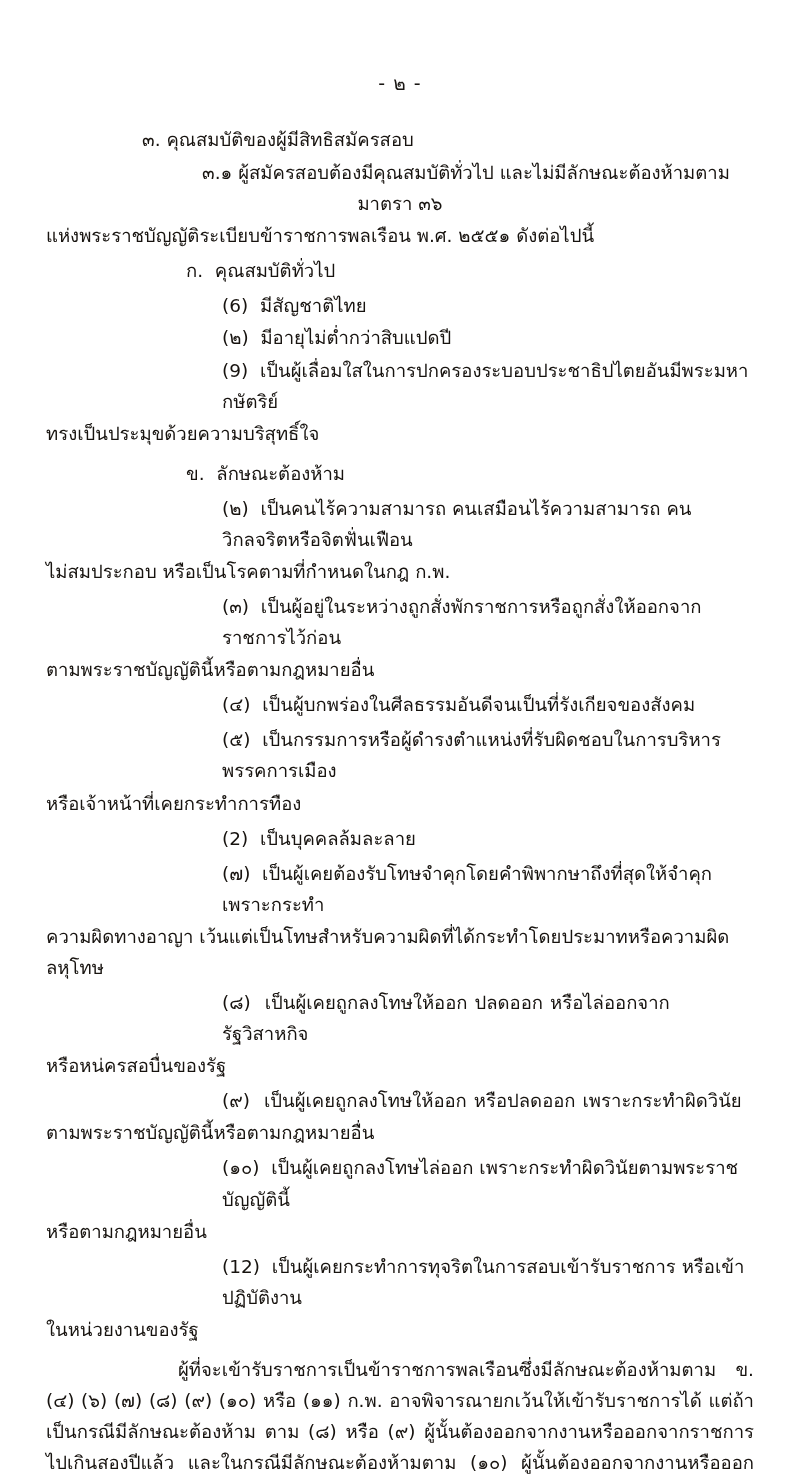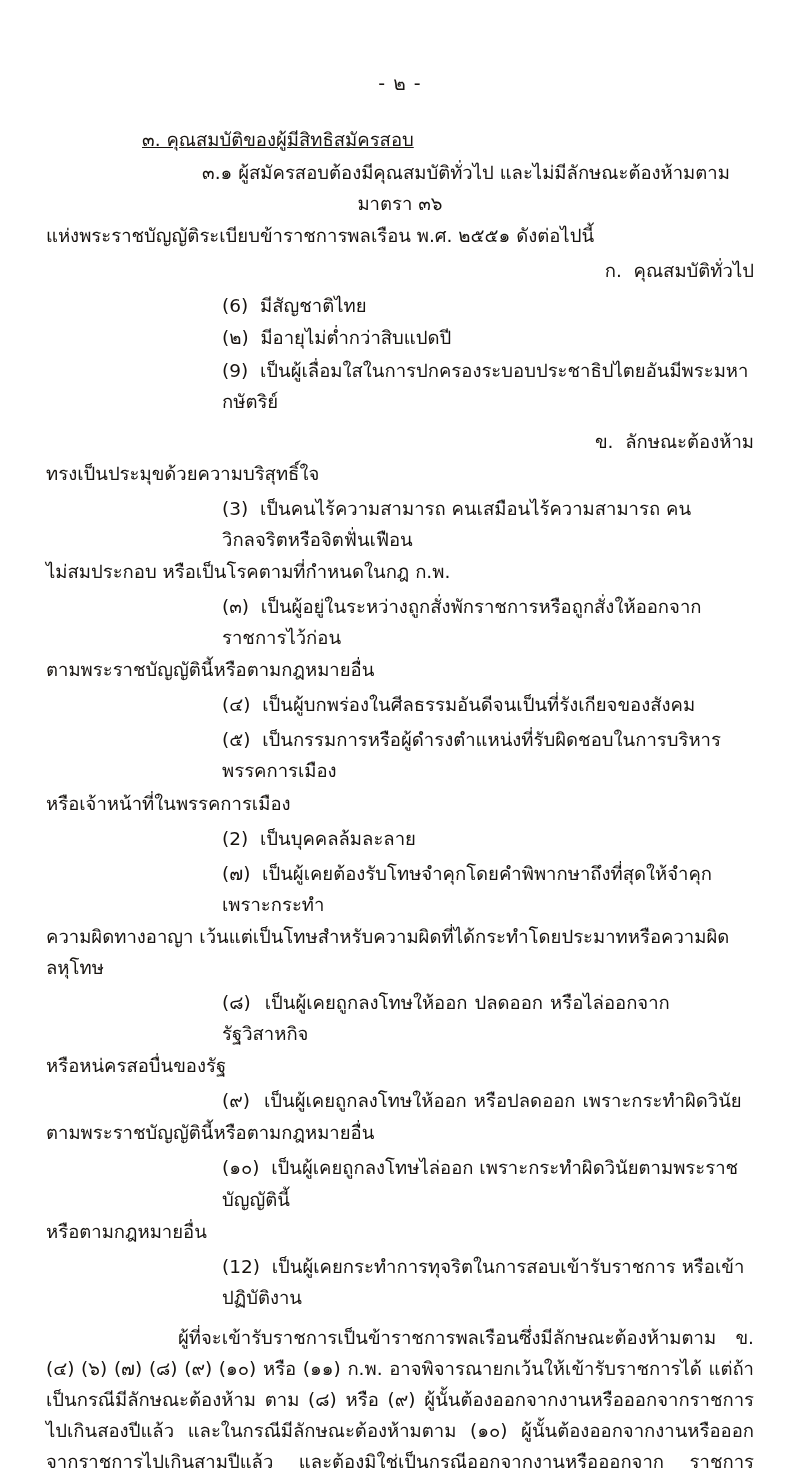--- a/index.html
+++ b/index.html
@@ -32,22 +32,22 @@
   .doc-body {
     font-size: 18.5px;
     line-height: 1.68;
     color: #17130f;
     text-align: left;
   }
   .p {
     margin: 0 0 1px 0;
     white-space: pre-wrap;
   }
-  .ind-1  { padding-left: 96px; text-decoration: underline; }
-  .ind-2  { padding-left: 140px; text-align: right; }
+  .ind-1  { padding-left: 96px; }
+  .ind-2  { padding-left: 140px; }
   .ind-3  { padding-left: 176px; }
   .ind-para { text-indent: 132px; text-align: center; }
   .cont { padding-left: 0; }
   .blk { margin-bottom: 2px; }
   .gap-sm { margin-top: 4px; }
   .gap-md { margin-top: 9px; }
   .justify {
     text-align: justify;
     text-justify: inter-word;
   }
@@ -67,49 +67,50 @@
     <div class="p ind-1 blk">๓. คุณสมบัติของผู้มีสิทธิสมัครสอบ</div>
 
     <div class="p ind-para">๓.๑ ผู้สมัครสอบต้องมีคุณสมบัติทั่วไป และไม่มีลักษณะต้องห้ามตามมาตรา ๓๖</div>
     <div class="p cont">แห่งพระราชบัญญัติระเบียบข้าราชการพลเรือน พ.ศ. ๒๕๕๑ ดังต่อไปนี้</div>
 
     <div class="p ind-2 gap-sm">ก.  คุณสมบัติทั่วไป</div>
 
     <div class="p ind-3 gap-sm">(6)  มีสัญชาติไทย</div>
     <div class="p ind-3">(๒)  มีอายุไม่ต่ำกว่าสิบแปดปี</div>
     <div class="p ind-3">(9)  เป็นผู้เลื่อมใสในการปกครองระบอบประชาธิปไตยอันมีพระมหากษัตริย์</div>
+    <div class="p cont">ทรงเป็นประมุขด้วยความบริสุทธิ์ใจ</div>
+
     <div class="p ind-2 gap-md">ข.  ลักษณะต้องห้าม</div>
 
-    <div class="p cont">ทรงเป็นประมุขด้วยความบริสุทธิ์ใจ</div>
 
-
-    <div class="p ind-3 gap-sm">(3)  เป็นคนไร้ความสามารถ คนเสมือนไร้ความสามารถ คนวิกลจริตหรือจิตฟั่นเฟือน</div>
+    <div class="p ind-3 gap-sm">(๒)  เป็นคนไร้ความสามารถ คนเสมือนไร้ความสามารถ คนวิกลจริตหรือจิตฟั่นเฟือน</div>
     <div class="p cont">ไม่สมประกอบ หรือเป็นโรคตามที่กำหนดในกฎ ก.พ.</div>
 
     <div class="p ind-3 gap-sm">(๓)  เป็นผู้อยู่ในระหว่างถูกสั่งพักราชการหรือถูกสั่งให้ออกจากราชการไว้ก่อน</div>
     <div class="p cont">ตามพระราชบัญญัตินี้หรือตามกฎหมายอื่น</div>
 
     <div class="p ind-3 gap-sm">(๔)  เป็นผู้บกพร่องในศีลธรรมอันดีจนเป็นที่รังเกียจของสังคม</div>
 
     <div class="p ind-3 gap-sm">(๕)  เป็นกรรมการหรือผู้ดำรงตำแหน่งที่รับผิดชอบในการบริหารพรรคการเมือง</div>
-    <div class="p cont">หรือเจ้าหน้าที่ในพรรคการเมือง</div>
+    <div class="p cont">หรือเจ้าหน้าที่เคยกระทำการทือง</div>
 
     <div class="p ind-3 gap-sm">(2)  เป็นบุคคลล้มละลาย</div>
 
     <div class="p ind-3 gap-sm">(๗)  เป็นผู้เคยต้องรับโทษจำคุกโดยคำพิพากษาถึงที่สุดให้จำคุกเพราะกระทำ</div>
     <div class="p cont">ความผิดทางอาญา เว้นแต่เป็นโทษสำหรับความผิดที่ได้กระทำโดยประมาทหรือความผิดลหุโทษ</div>
 
     <div class="p ind-3 gap-sm spread">(๘)  เป็นผู้เคยถูกลงโทษให้ออก ปลดออก หรือไล่ออกจากรัฐวิสาหกิจ</div>
     <div class="p cont">หรือหน่ครสอบื่นของรัฐ</div>
 
     <div class="p ind-3 gap-sm spread">(๙)  เป็นผู้เคยถูกลงโทษให้ออก หรือปลดออก เพราะกระทำผิดวินัย</div>
     <div class="p cont">ตามพระราชบัญญัตินี้หรือตามกฎหมายอื่น</div>
 
     <div class="p ind-3 gap-sm">(๑๐)  เป็นผู้เคยถูกลงโทษไล่ออก เพราะกระทำผิดวินัยตามพระราชบัญญัตินี้</div>
     <div class="p cont">หรือตามกฎหมายอื่น</div>
 
     <div class="p ind-3 gap-sm">(12)  เป็นผู้เคยกระทำการทุจริตในการสอบเข้ารับราชการ หรือเข้าปฏิบัติงาน</div>
+    <div class="p cont">ในหน่วยงานของรัฐ</div>
 
     <div class="p ind-para justify gap-md">ผู้ที่จะเข้ารับราชการเป็นข้าราชการพลเรือนซึ่งมีลักษณะต้องห้ามตาม ข. (๔) (๖) (๗) (๘) (๙) (๑๐) หรือ (๑๑) ก.พ. อาจพิจารณายกเว้นให้เข้ารับราชการได้ แต่ถ้าเป็นกรณีมีลักษณะต้องห้าม ตาม (๘) หรือ (๙) ผู้นั้นต้องออกจากงานหรือออกจากราชการไปเกินสองปีแล้ว และในกรณีมีลักษณะต้องห้ามตาม (๑๐) ผู้นั้นต้องออกจากงานหรือออกจากราชการไปเกินสามปีแล้ว และต้องมิใช่เป็นกรณีออกจากงานหรือออกจาก ราชการเพราะทุจริตต่อหน้าที่ สำหรับผู้มีลักษณะต้องห้ามตามมาตรา ๓๖ ข. (๑) ให้มีสิทธิสมัครสอบแข่งขันได้ แต่จะมีสิทธิได้รับบรรจุเป็นข้าราชการพลเรือนสามัญที่สอบแข่งขันได้ต่อเมื่อพ้นจากการเป็นผู้ดำรงตำแหน่ง ทางการเมืองแล้ว</div>
 
   </div>
 
 </div>
 
 </body></html>

